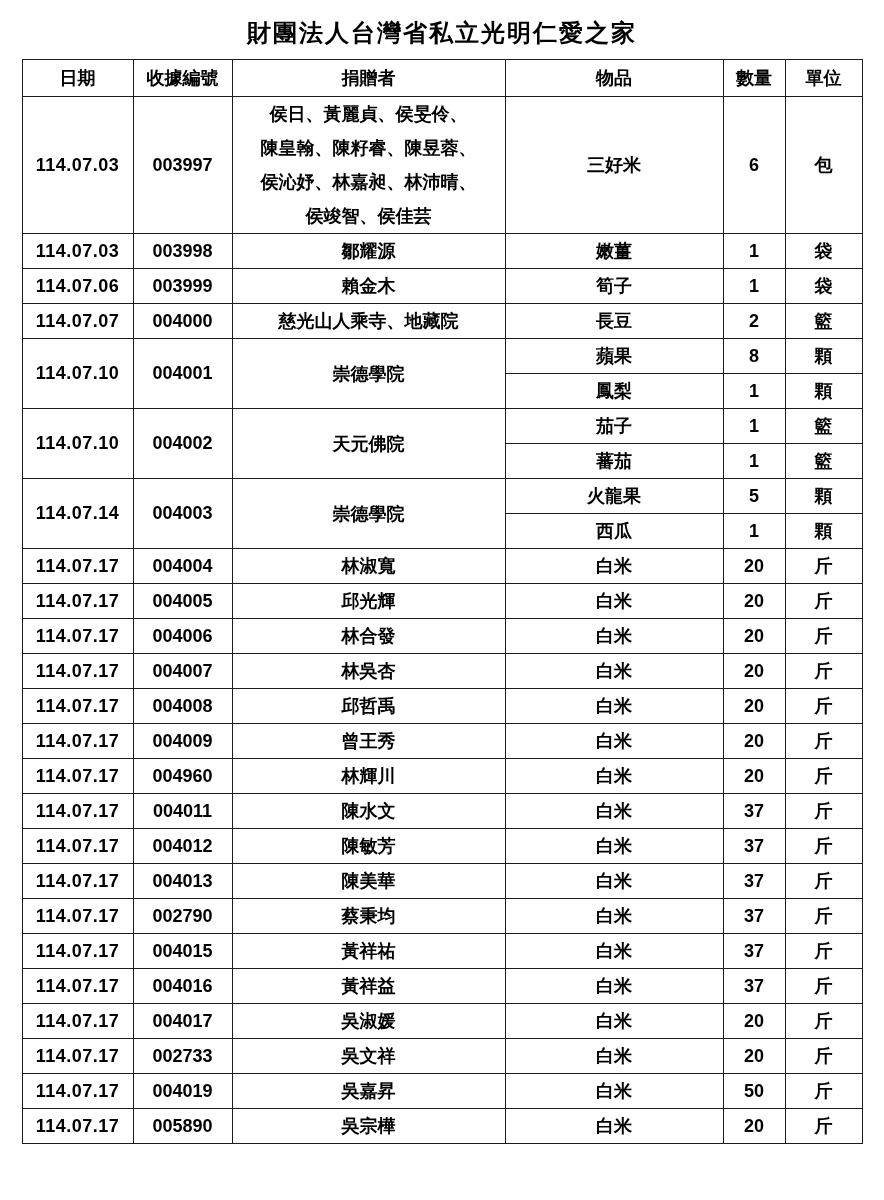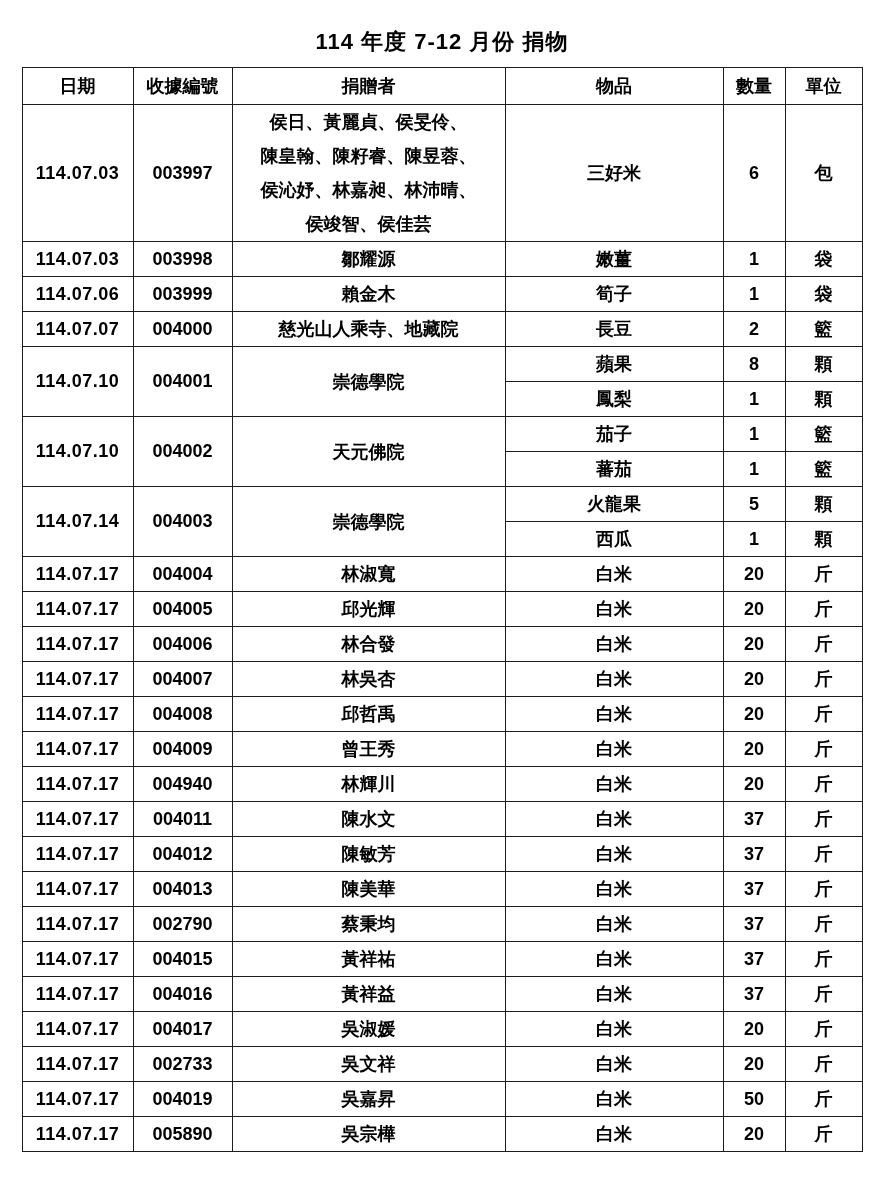--- a/index.html
+++ b/index.html
@@ -60,22 +60,22 @@
   }
   td.date-col {
     letter-spacing: 0.5px;
   }
 </style>
 </head>
 <body>
 
 <div class="page">
 
-
-  <h2 class="doc-subtitle">114 年度  7-12 月份  捐物</h2>
+  <h1 class="doc-title">財團法人台灣省私立光明仁愛之家</h1>
+
 
   <table class="donations">
     <colgroup>
       <col style="width:111px">
       <col style="width:99px">
       <col style="width:273px">
       <col style="width:218px">
       <col style="width:62px">
       <col style="width:77px">
     </colgroup>
@@ -207,21 +207,21 @@
         <tr>
           <td class="date-col" rowspan="1">114.07.17</td>
           <td rowspan="1">004009</td>
           <td class="donor" rowspan="1">曾王秀</td>
           <td>白米</td>
           <td>20</td>
           <td>斤</td>
         </tr>
         <tr>
           <td class="date-col" rowspan="1">114.07.17</td>
-          <td rowspan="1">004940</td>
+          <td rowspan="1">004960</td>
           <td class="donor" rowspan="1">林輝川</td>
           <td>白米</td>
           <td>20</td>
           <td>斤</td>
         </tr>
         <tr>
           <td class="date-col" rowspan="1">114.07.17</td>
           <td rowspan="1">004011</td>
           <td class="donor" rowspan="1">陳水文</td>
           <td>白米</td>

